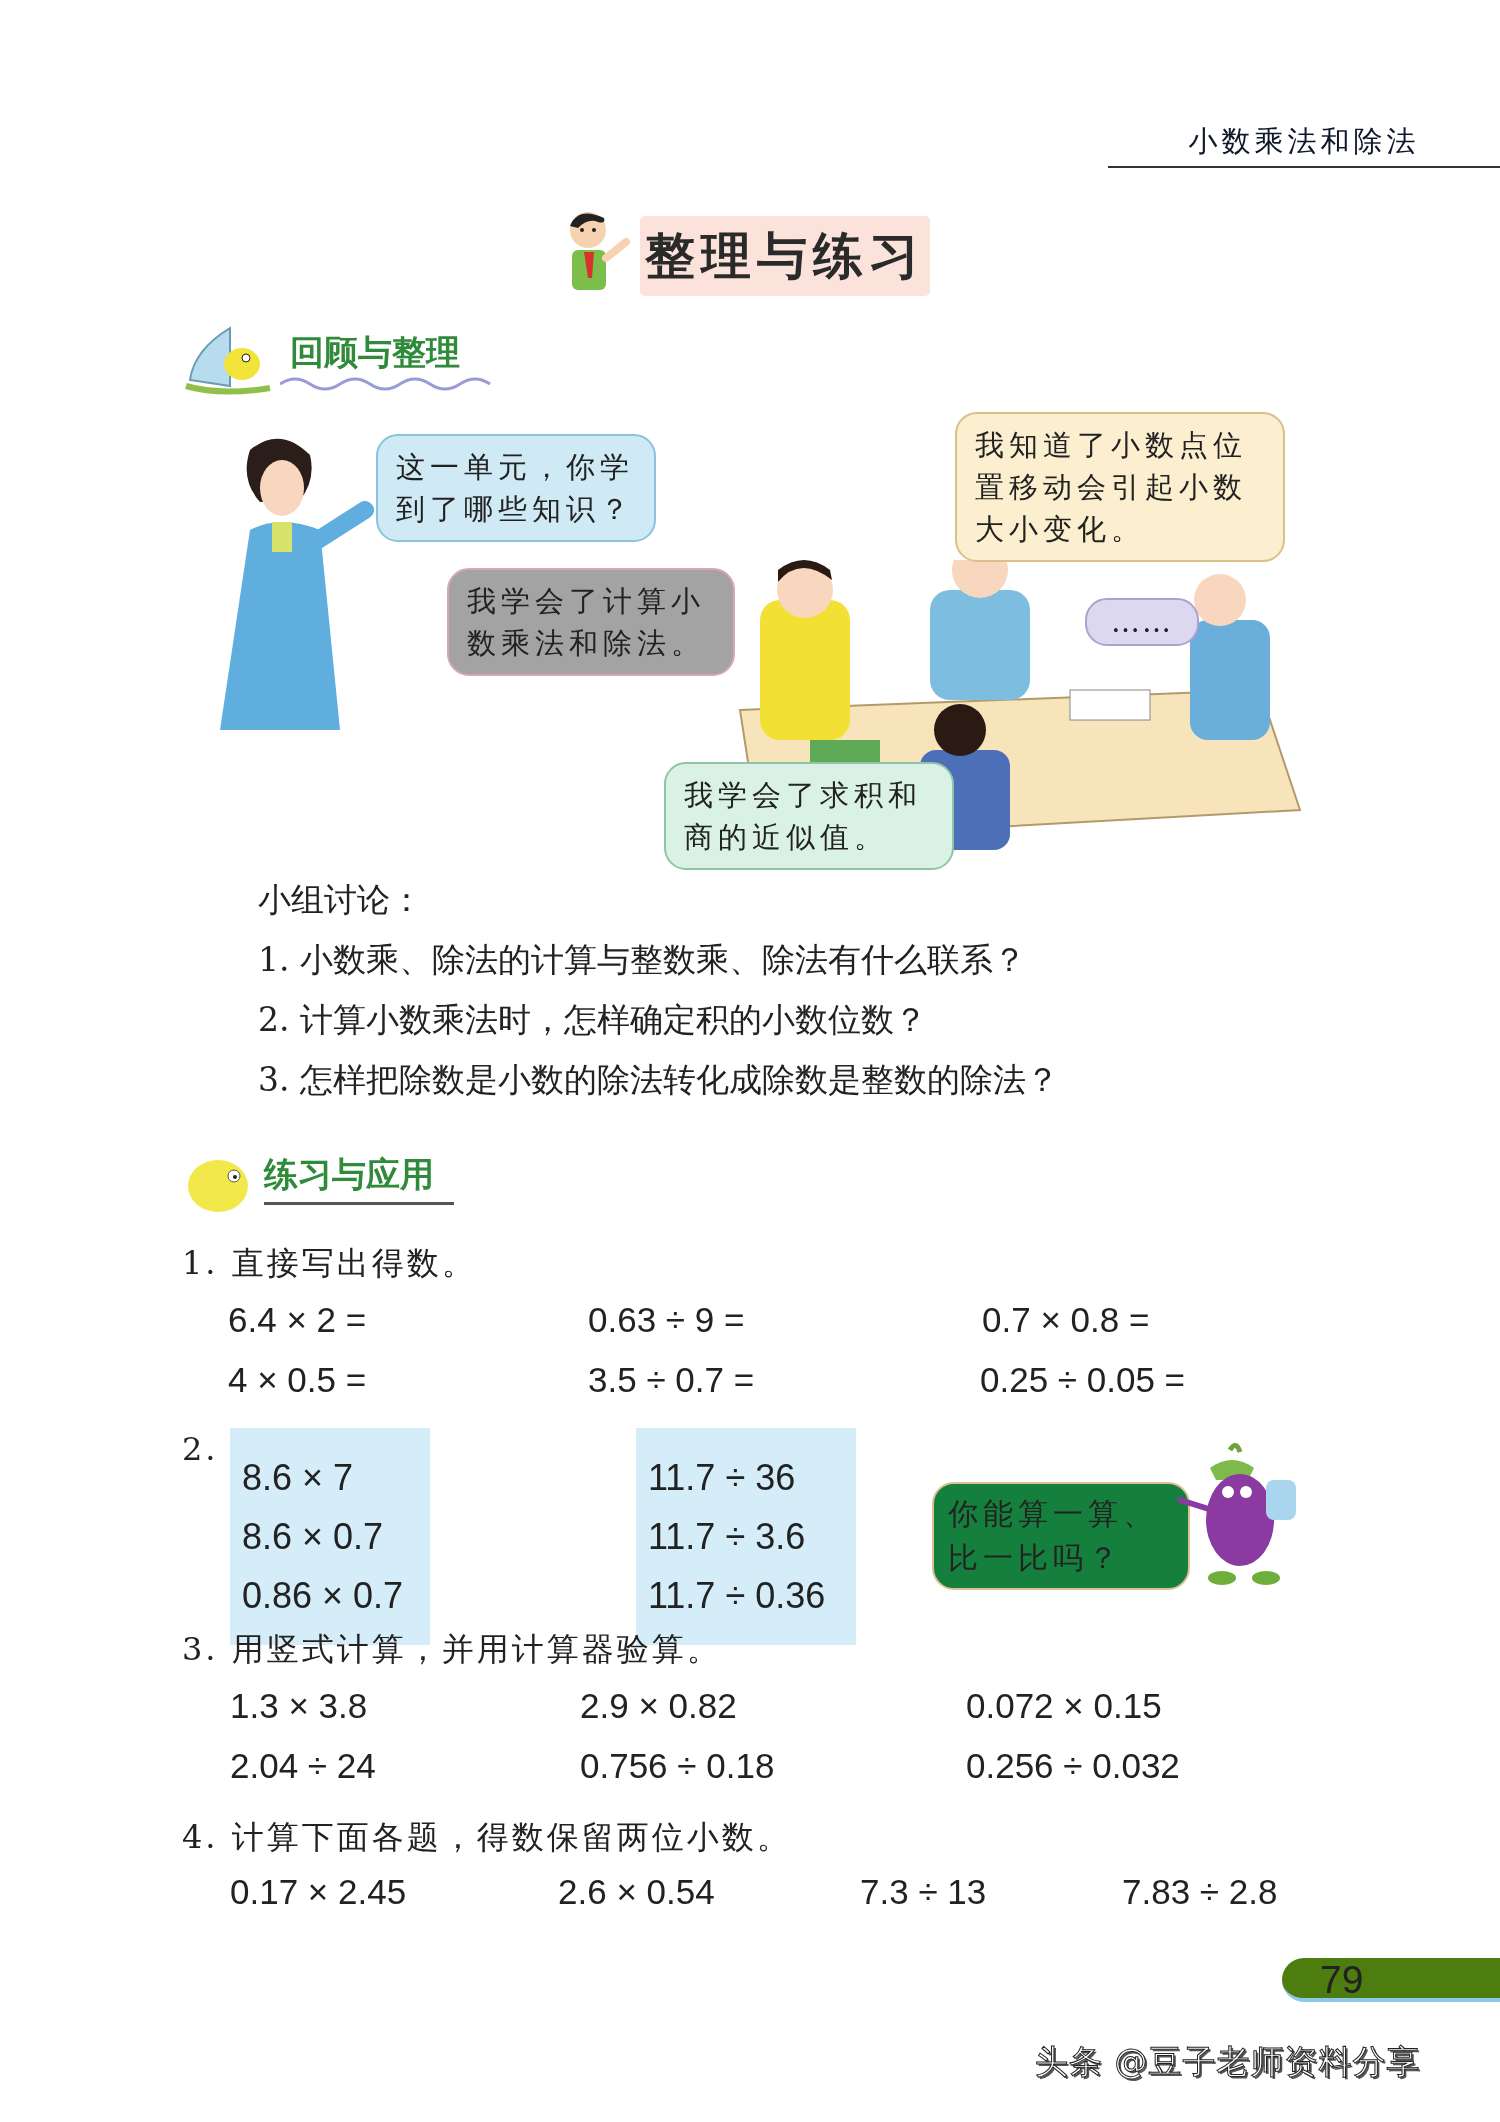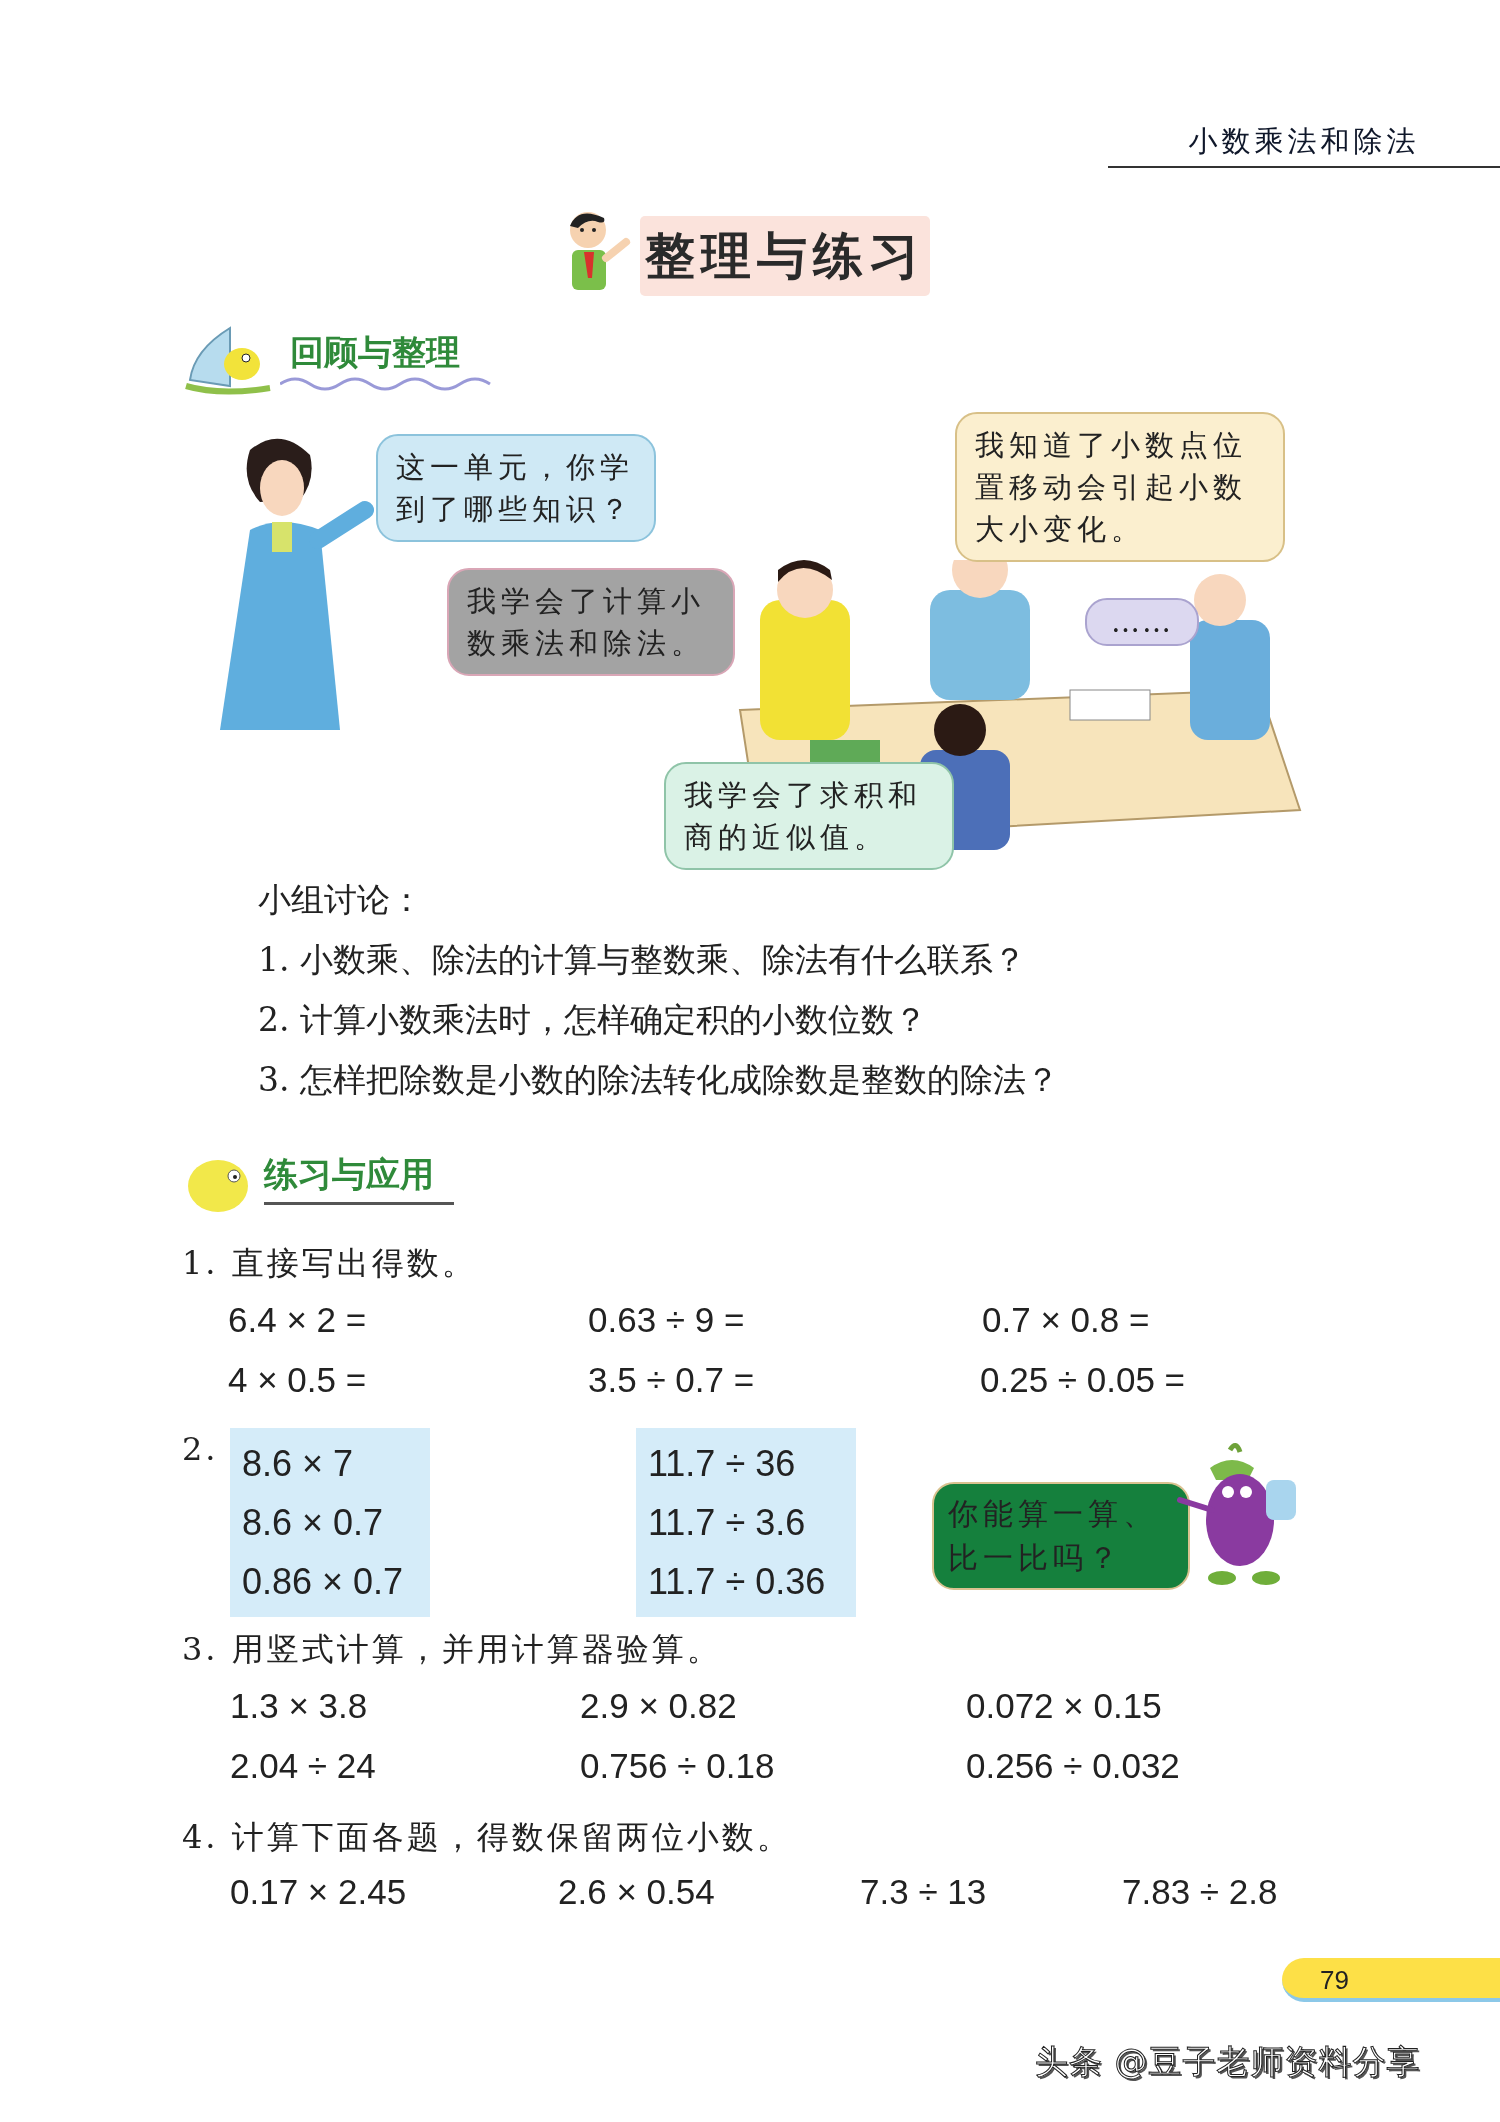--- a/index.html
+++ b/index.html
@@ -32,27 +32,27 @@
   .b-teacher { left: 376px; top: 434px; width: 240px; background: #cfe9f5; border-color: #8cc3dc; }
   .b-boy1 { left: 447px; top: 568px; width: 248px; background: #a3a3a3; border-color: #d9a6b6; }
   .b-boy2 { left: 955px; top: 412px; width: 290px; background: #fbefcf; border-color: #d8c087; }
   .b-girl { left: 1085px; top: 598px; width: 110px; height: 44px; padding: 0; background: #dcd8f0; border-color: #aaa3cf; text-align: center; line-height: 44px; letter-spacing: 2px; }
   .b-boy3 { left: 664px; top: 762px; width: 250px; background: #daf2e6; border-color: #8fc4a8; }
   .b-eggplant { left: 932px; top: 1482px; width: 226px; background: #15803d; border-color: #d9c290; font-size: 30px; line-height: 44px; padding: 8px 14px; }
   .discuss { left: 258px; top: 870px; font-size: 33px; line-height: 60px; color: #222; }
   .discuss div { white-space: nowrap; }
   .q { font-size: 32px; color: #222; white-space: nowrap; letter-spacing: 3px; }
   .expr { font-family: "Liberation Sans", sans-serif; font-size: 35px; color: #222; white-space: nowrap; }
-  .blue-box { background: #d5ecf9; padding: 6px 12px; }
+  .blue-box { background: #d5ecf9; padding: 20px 12px; }
   .blue-box div { font-family: "Liberation Sans", sans-serif; font-size: 36px; line-height: 59px; color: #222; }
   .page-tab {
     left: 1282px; top: 1958px; width: 218px; height: 44px;
-    background: #fde047; border-radius: 22px 0 0 22px;
+    background: #4d7c0f; border-radius: 22px 0 0 22px;
     border-bottom: 4px solid #8cc8e8;
-    font-family: "Liberation Sans", sans-serif; font-size: 26px; line-height: 44px;
+    font-family: "Liberation Sans", sans-serif; font-size: 39px; line-height: 44px;
     padding-left: 38px; box-sizing: border-box; color: #222;
   }
   .watermark {
     left: 1035px; top: 2040px; font-family: "DejaVu Sans", sans-serif;
     font-size: 33px; color: #fff; -webkit-text-stroke: 1px #222; letter-spacing: 1px;
     text-shadow: 2px 2px 0 #555;
   }
 </style>
 </head>
 <body>

